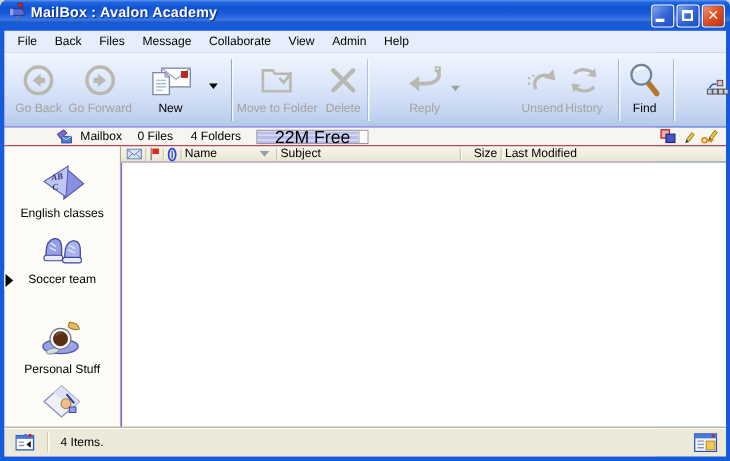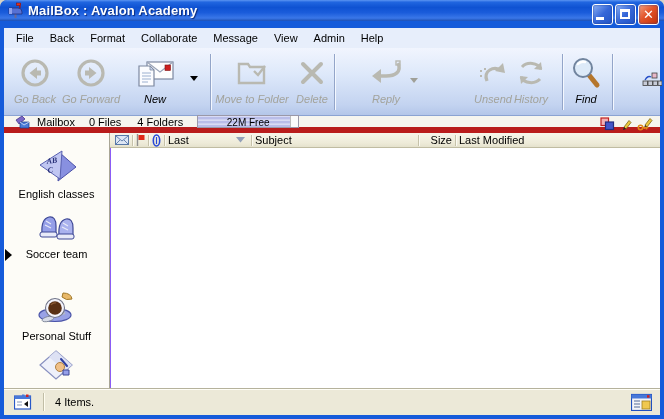--- a/index.html
+++ b/index.html
@@ -52,43 +52,44 @@
   
   #toolbar{
     position:absolute;left:0;top:20px;width:656px;height:68px;
     background:linear-gradient(180deg,#f1f5fe 0%,#dde8fa 40%,#c3d3f0 85%,#b4c6e9 100%);
     border-bottom:1px solid #8ba3d2;
   }
   .tsep{position:absolute;top:6px;height:56px;width:2px;
     background:linear-gradient(90deg,#93a5c9 0 1px,#f4f8ff 1px 2px);}
   .tbtn{
     position:absolute;top:6px;height:58px;display:flex;flex-direction:column;
-    align-items:center;justify-content:flex-start;font-style:italic;
+    align-items:center;justify-content:flex-start;
   }
   .ticn{height:37px;display:flex;align-items:center;justify-content:center;}
   .tlbl{margin-top:2px;white-space:nowrap;}
   .tlbl.dis{color:#a3a39b;}
   .drop-arrow{
     position:absolute;width:0;height:0;
     border-left:4px solid transparent;border-right:4px solid transparent;
     border-top:5px solid #000;
   }
   .drop-arrow.dis{border-top-color:#a0a098;}
   
   #infobar{
     position:absolute;left:0;top:88px;width:656px;height:17px;
     background:#f6f5ef;display:flex;align-items:center;
-    border-bottom:6px solid #b91c1c;
+    border-bottom:1px solid #b91c1c;
+    padding-left:36px;
   }
   #infobar .txt{margin-right:14px;white-space:nowrap;}
   #quota{
     position:relative;width:102px;height:13px;margin-right:8px;
     border:1px solid #9a98a8;
     background:repeating-linear-gradient(180deg,#d9dbf4 0 1px,#b9bde9 1px 3px,#cdd0f0 3px 4px);
-    text-align:center;font-size:10px;line-height:13px;color:#000;
+    text-align:center;font-size:16px;line-height:13px;color:#000;
   }
   #quota .cap{position:absolute;right:0;top:0;width:8px;height:11px;background:#fbfbfb;border-left:1px solid #bbb;}
   #info-icons{position:absolute;right:6px;top:1px;display:flex;align-items:center;gap:5px;}
   
   #headerrow{
     position:absolute;left:106px;top:105px;width:550px;height:15px;
     background:linear-gradient(180deg,#f7f5ea 0%,#eeebd9 70%,#e5e2cd 100%);
     border-bottom:1px solid #c0bca2;
     display:flex;align-items:center;font-size:11px;
   }
@@ -149,23 +150,23 @@
           <span class="glyph-close">✕</span>
         </div>
     </div>
   </div>
 
   <div id="frame">
 
     <div id="menubar">
       <span class="menu-item">File</span>
       <span class="menu-item">Back</span>
-      <span class="menu-item">Format</span>
+      <span class="menu-item">Files</span>
+      <span class="menu-item">Message</span>
       <span class="menu-item">Collaborate</span>
-      <span class="menu-item">Message</span>
       <span class="menu-item">View</span>
       <span class="menu-item">Admin</span>
       <span class="menu-item">Help</span>
     </div>
 
     <div id="toolbar">
 
       <div class="tbtn" style="left:4px;width:54px">
         <span class="ticn">
           <svg width="32" height="32" viewBox="0 0 32 32">
@@ -341,21 +342,21 @@
         </svg>
       </span>
       <span class="hsep"></span>
       <span>
         <svg width="9" height="13" viewBox="0 0 9 13">
           <ellipse cx="4.5" cy="6.5" rx="3.2" ry="5.5" fill="none" stroke="#2848d8" stroke-width="1.6"></ellipse>
           <line x1="4.5" y1="3" x2="4.5" y2="10" stroke="#2848d8" stroke-width="1.2"></line>
         </svg>
       </span>
       <span class="hsep"></span>
-      <span class="hcell" style="width:68px">Last</span>
+      <span class="hcell" style="width:68px">Name</span>
       <span>
         <svg width="9" height="6" viewBox="0 0 9 6">
             <path d="M0 0 h9 l-4.5 5.5 z" fill="#93a0b8"></path>
           </svg>
       </span>
       <span class="hsep" style="margin-left:6px"></span>
       <span class="hcell" style="width:160px">Subject</span>
       <span class="hsep"></span>
       <span class="hcell" style="width:30px;text-align:right">Size</span>
       <span class="hsep"></span>

